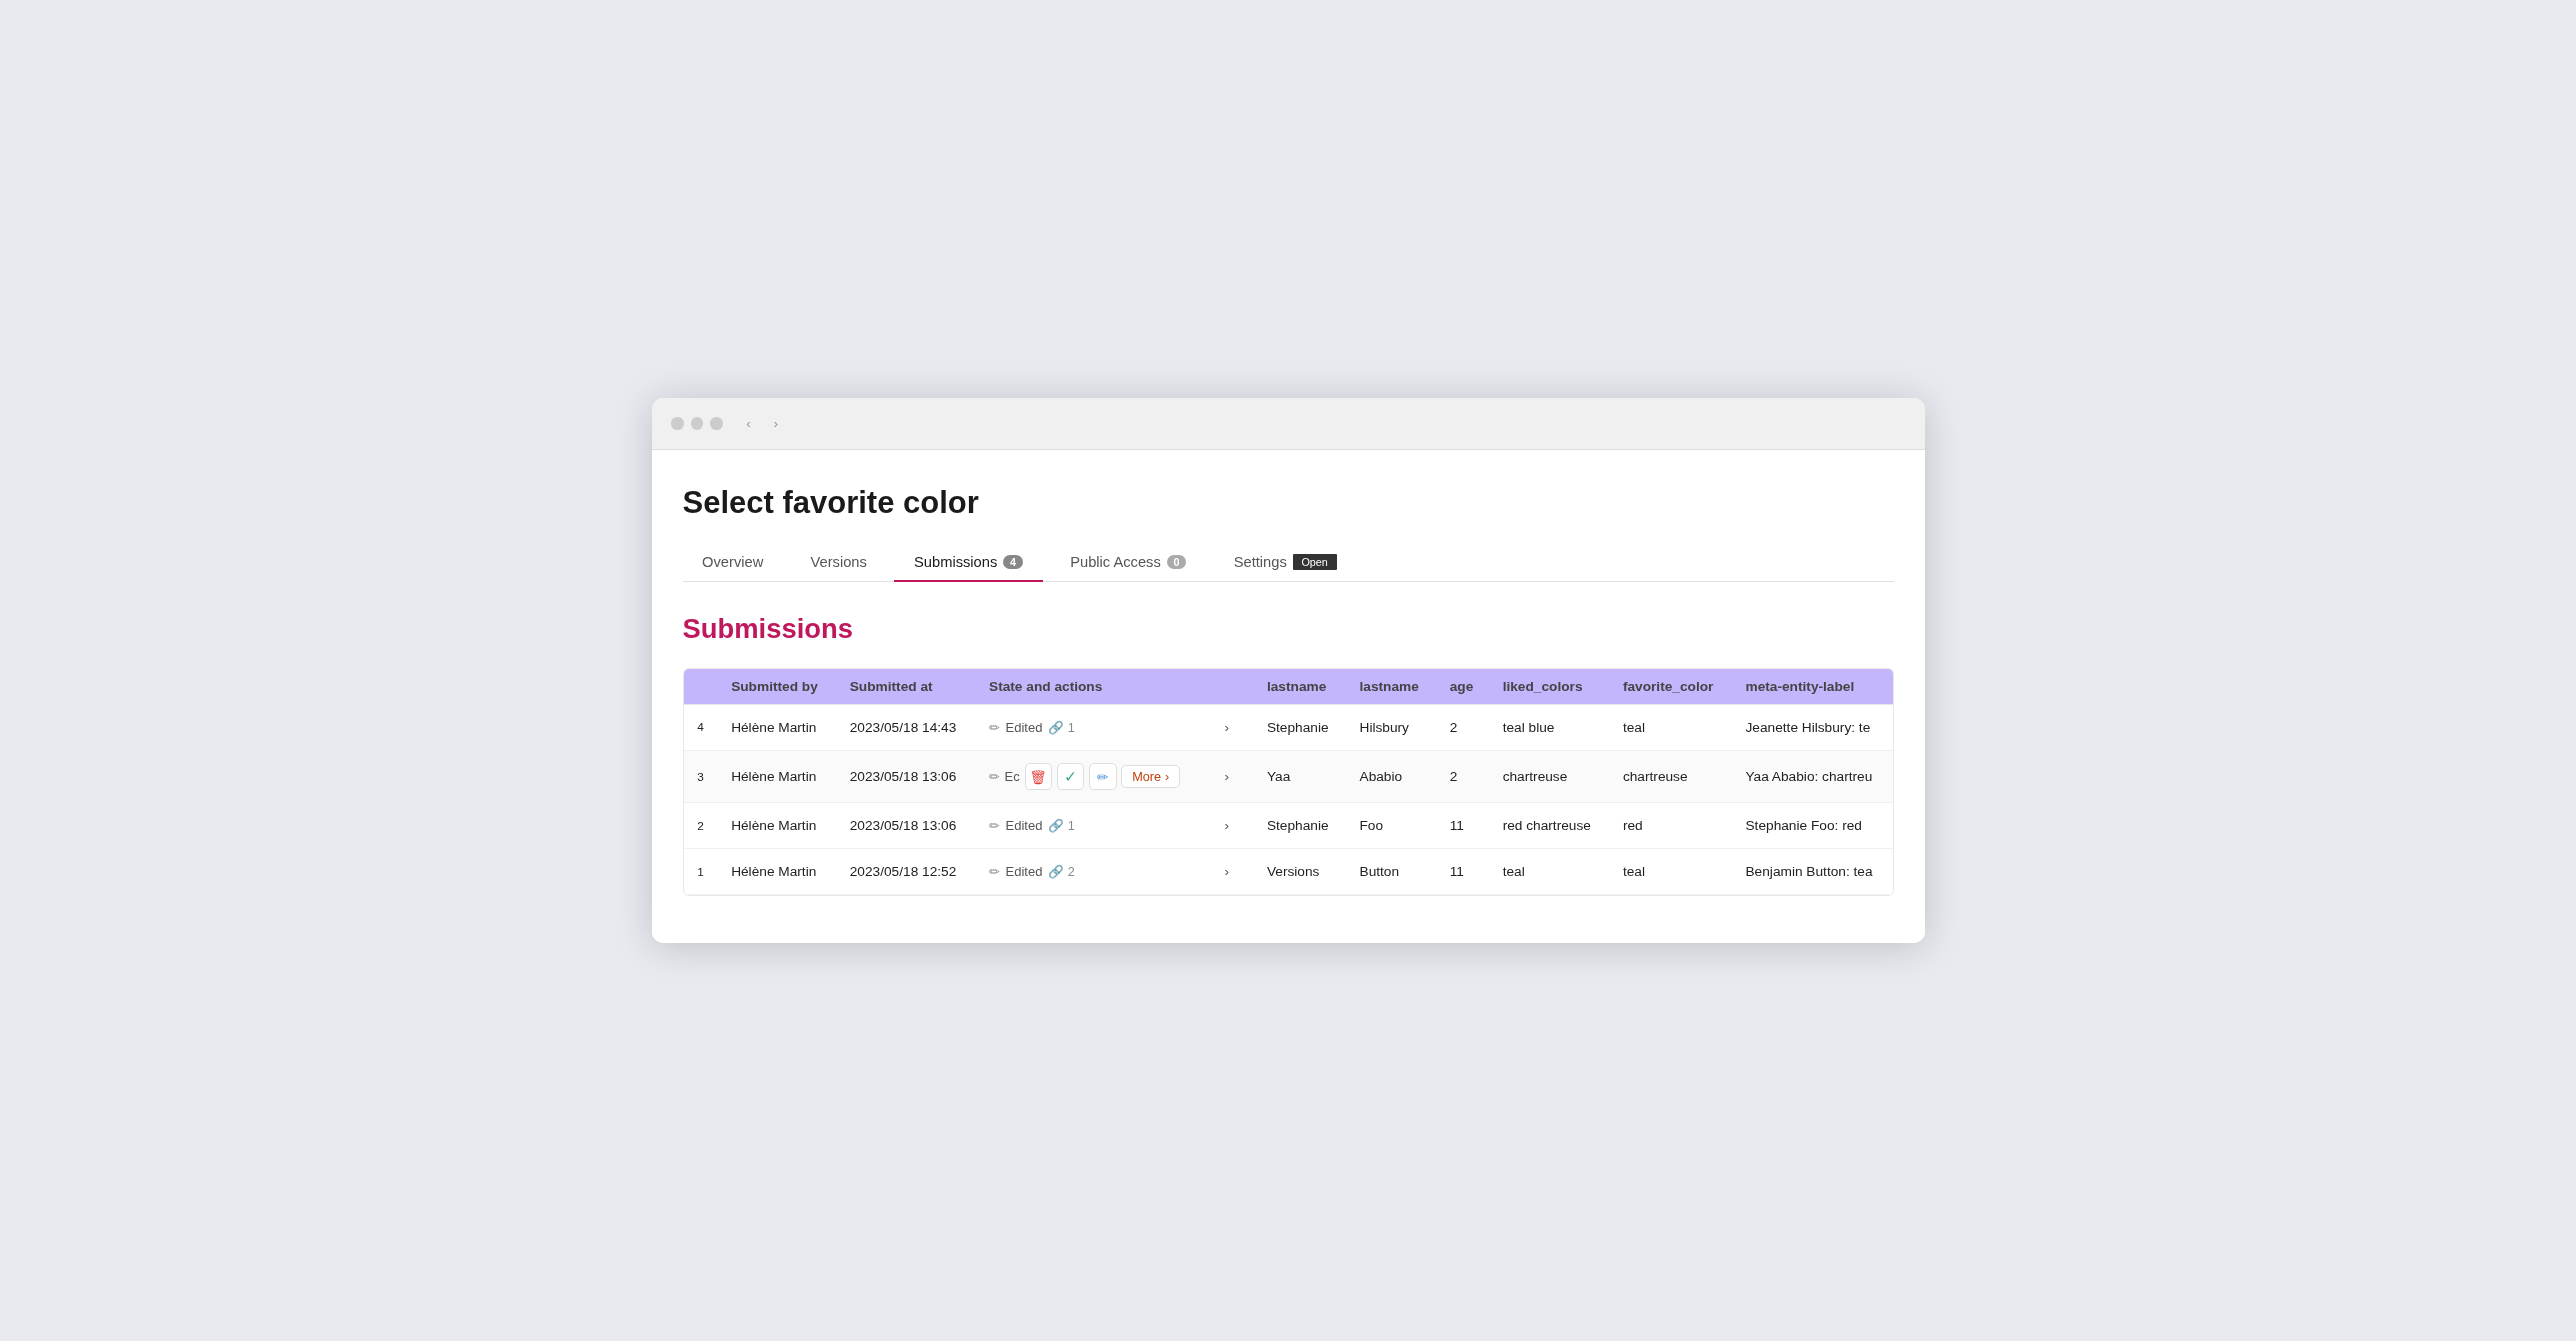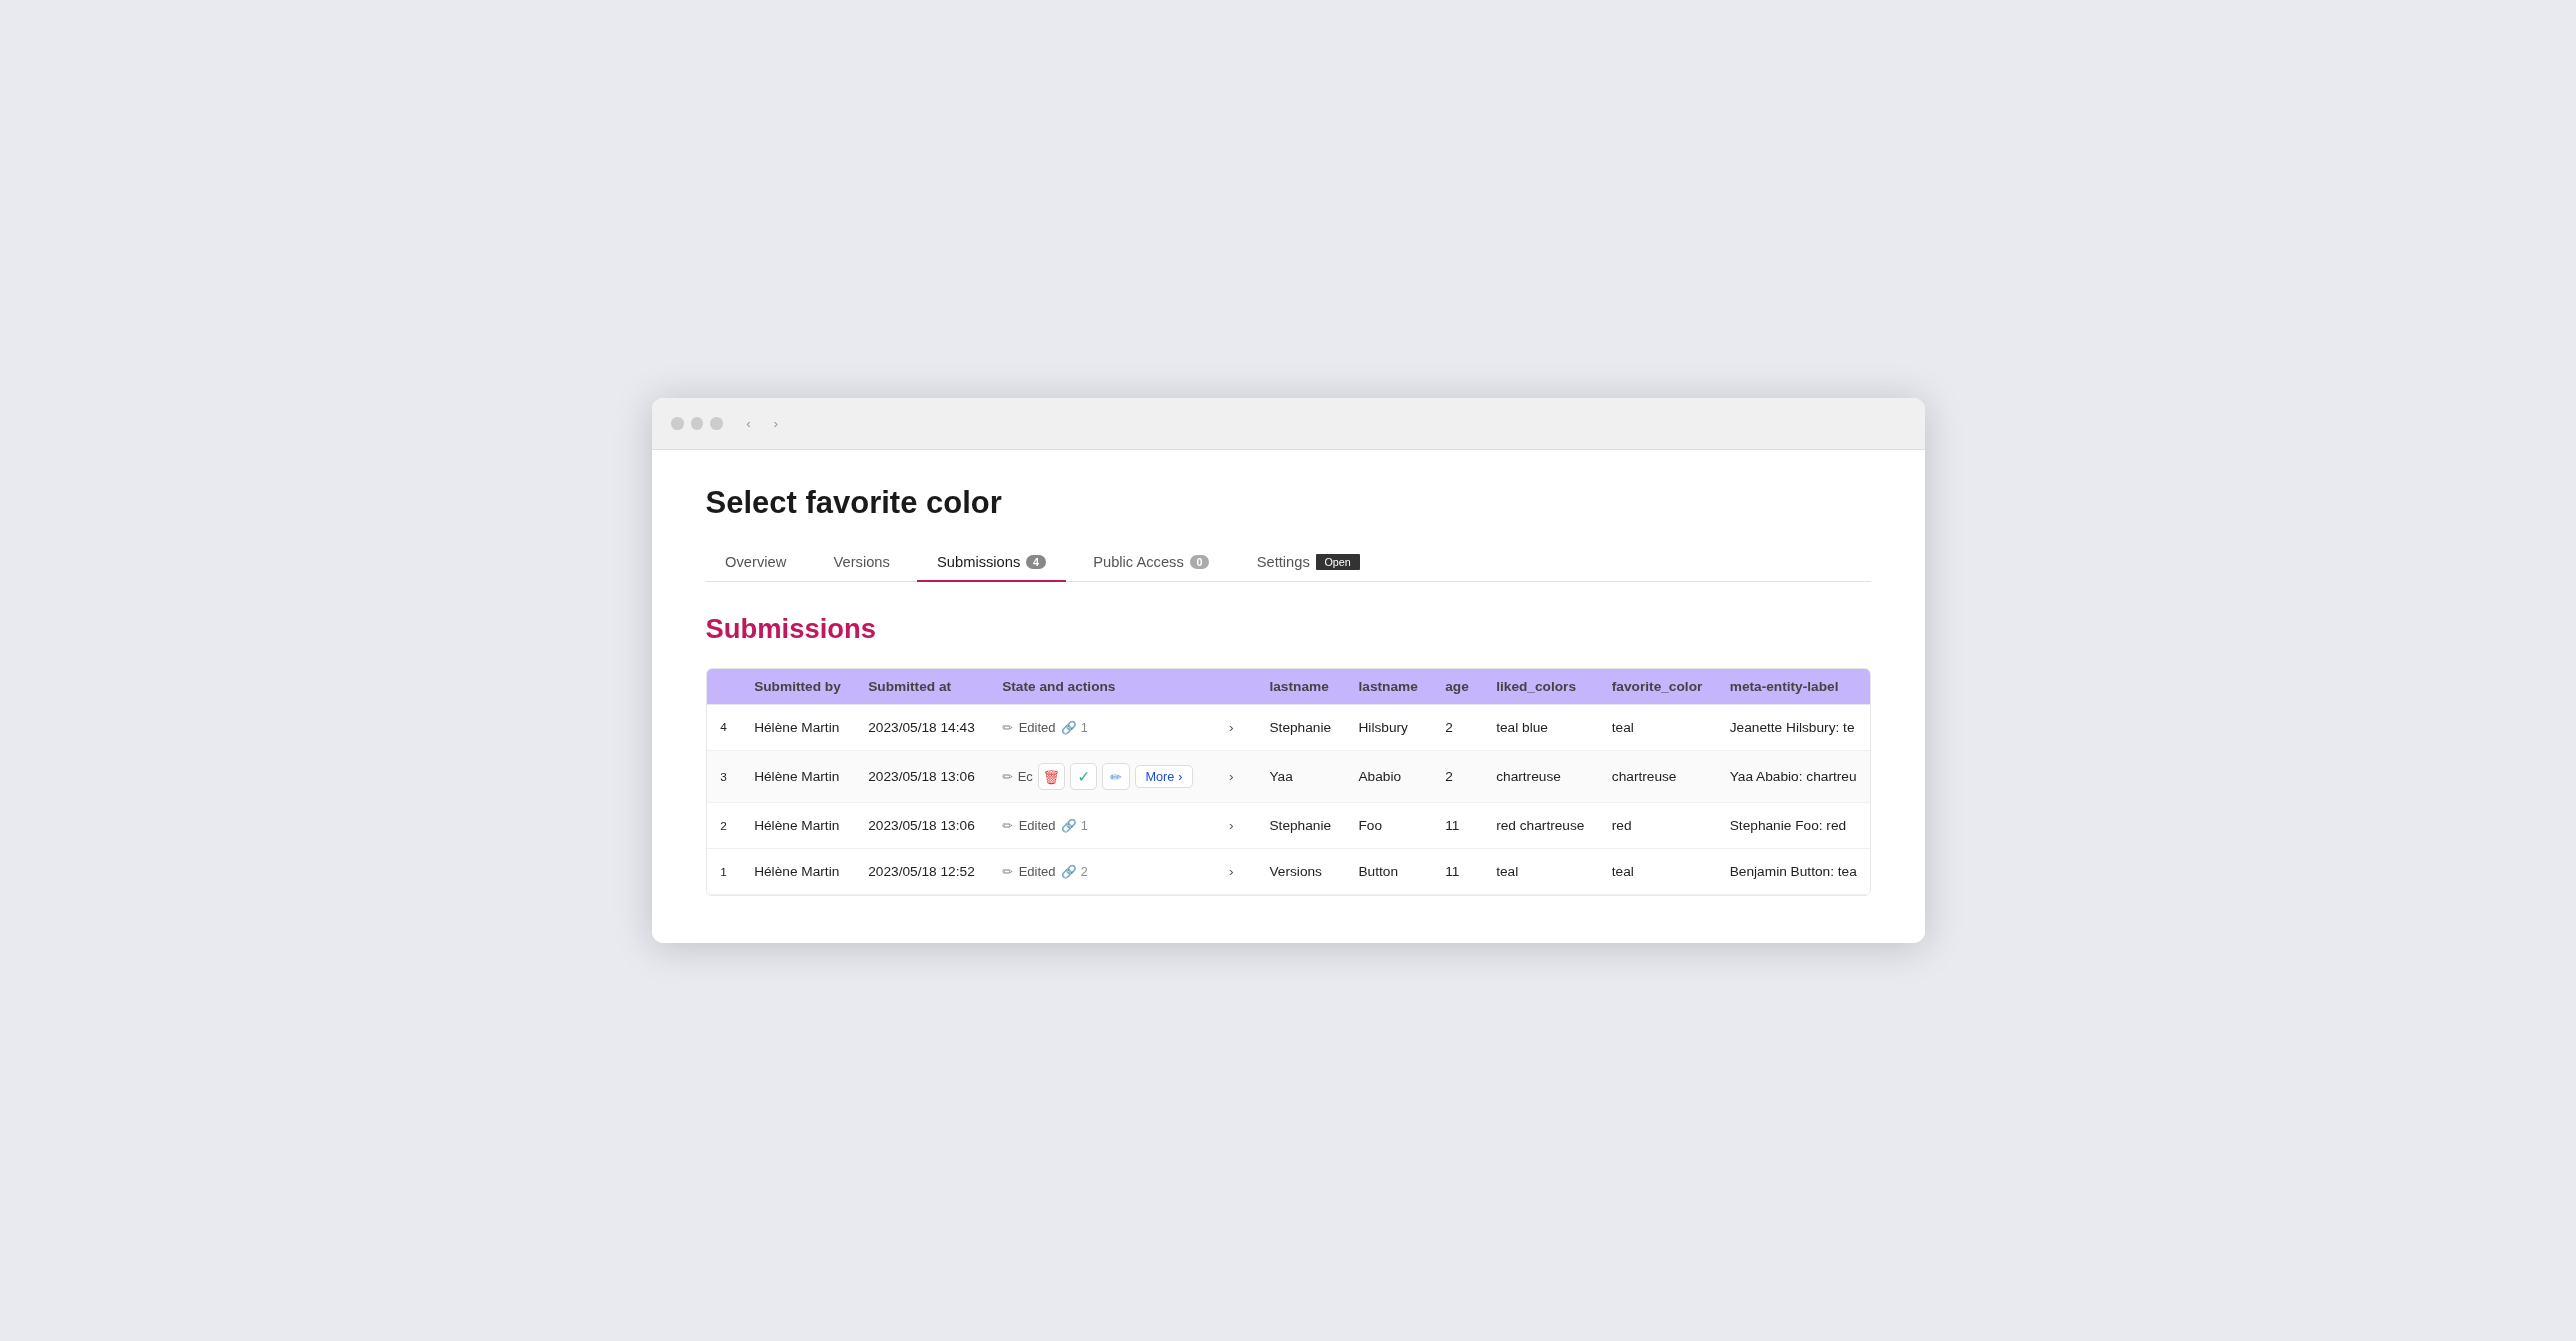--- a/index.html
+++ b/index.html
@@ -47,21 +47,21 @@
       width: 19.6px;
       height: 19.6px;
       display: flex;
       align-items: center;
       justify-content: center;
       color: #999;
       font-size: 13.7px;
       cursor: pointer;
     }
     .browser-content {
-      padding: 35px 54px 47px;
+      padding: 35px 31px 47px;
       background: #fff;
     }
     .page-title {
       font-size: 31px;
       font-weight: 700;
       color: #1a1a1a;
       margin-bottom: 23.5px;
     }
     .tabs {
       display: flex;
@@ -199,21 +199,21 @@
     .more-btn {
       display: flex;
       align-items: center;
       gap: 3.9px;
       padding: 3.9px 9.8px;
       border: 1px solid #ddd;
       border-radius: 4.9px;
       background: #fff;
       cursor: pointer;
       font-size: 12.7px;
-      color: #1d4ed8;
+      color: #c2410c;
     }
     .table-container {
       border: 1px solid #e8e8e8;
       border-radius: 5.9px;
       overflow: auto;
     }
     .highlighted-row td {
       background: #fafafa;
     }
   </style>

